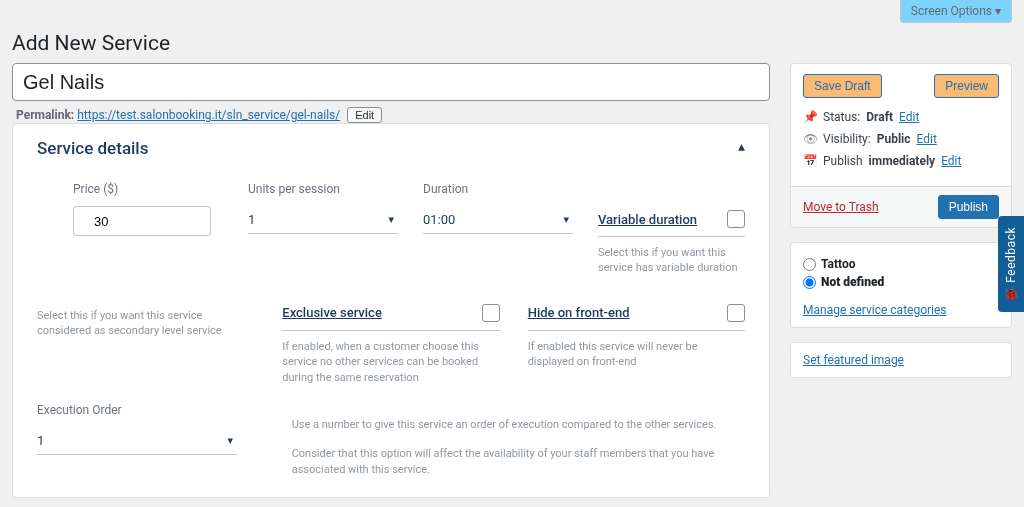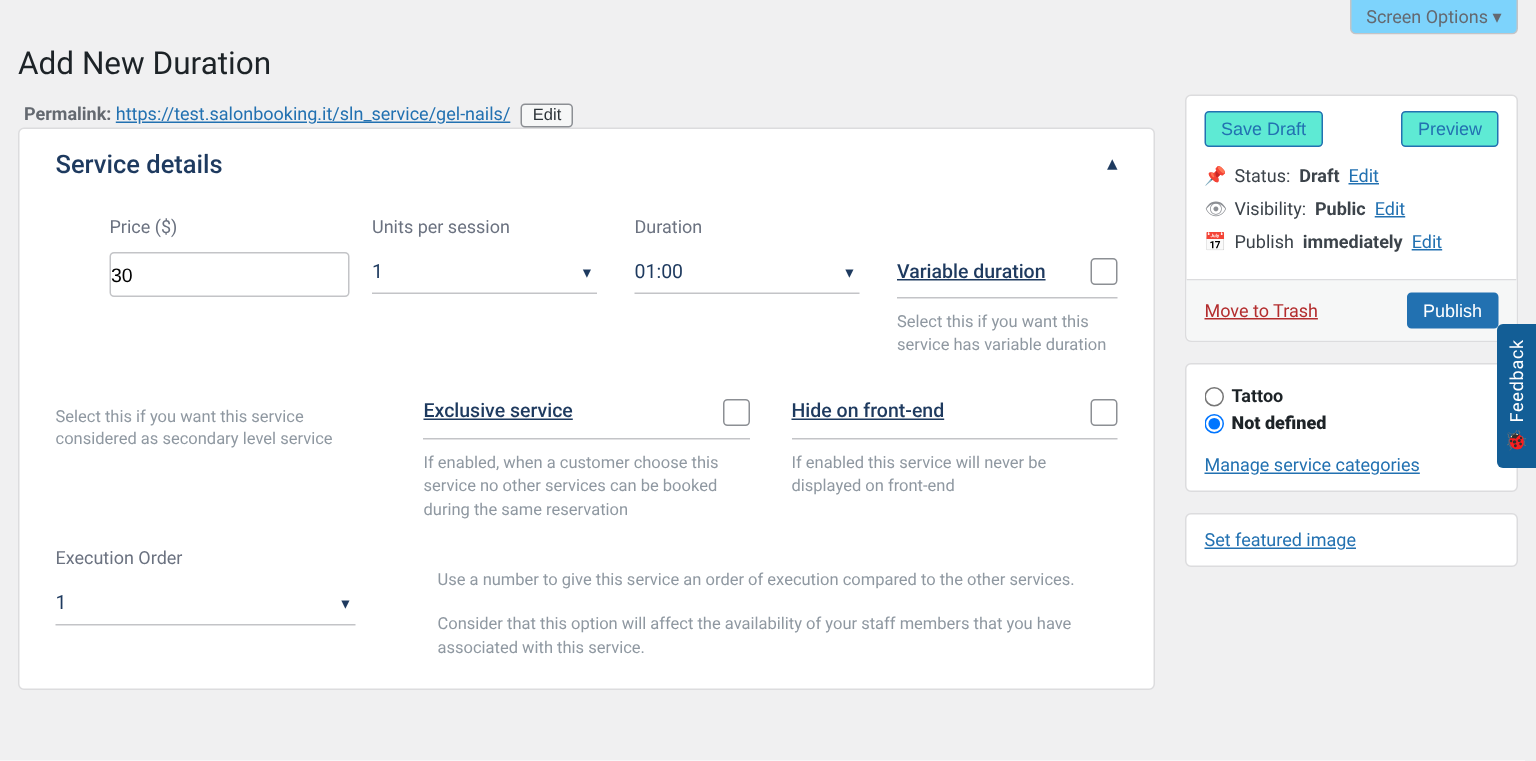--- a/index.html
+++ b/index.html
@@ -98,24 +98,24 @@
   .row1 { margin-bottom: 24px; margin-left: 36px; }
   .row2 { margin-bottom: 18px; }
   .field-col { flex: 1; min-width: 0; }
   .field-label {
     font-size: 12px;
     color: #6b7280;
     margin-bottom: 10px;
     display: block;
   }
   .text-input {
-    width: 160px;
+    width: 138px;
     border: 1px solid #c3c4c7;
     border-radius: 3px;
-    padding: 6px 0;
+    padding: 6px 20px;
     font-size: 13px;
     height: 30px;
   }
   .select-fake {
     border-bottom: 1px solid #c3c4c7;
     padding: 6px 4px 6px 0;
     display: flex;
     justify-content: space-between;
     align-items: center;
     color: #1e3a5f;
@@ -159,21 +159,21 @@
   .side-panel {
     background: #fff;
     border: 1px solid #dcdcde;
     border-radius: 4px;
     margin-bottom: 14px;
     font-size: 12px;
   }
   .side-panel .body { padding: 10px 12px; }
   .btn {
     border: 1px solid #2271b1;
-    background: #5eead4;
+    background: #fdba74;
     color: #2271b1;
     padding: 4px 10px;
     border-radius: 3px;
     font-size: 12px;
     cursor: pointer;
   }
   .btn-primary {
     background: #2271b1;
     color: #fff;
     border-color: #2271b1;
@@ -241,24 +241,25 @@
   }
   .feedback-bug { font-size: 13px; }
 </style>
 </head>
 <body>
 
 <div class="top-bar">
   <div class="screen-options">Screen Options</div>
 </div>
 
-<h1 class="page-title">Add New Duration</h1>
+<h1 class="page-title">Add New Service</h1>
 
 <div class="layout">
   <div class="main-col">
+    <input type="text" class="title-input" value="Gel Nails" style="">
     <div class="permalink-row">
       <strong>Permalink:</strong>
       <a href="#">https://test.salonbooking.it/sln_service/gel-nails/</a>
       <button class="permalink-edit-btn">Edit</button>
     </div>
 
     <div class="panel">
       <div class="panel-header">
         <div class="panel-title">Service details</div>
         <div class="chevron-up">▴</div>

